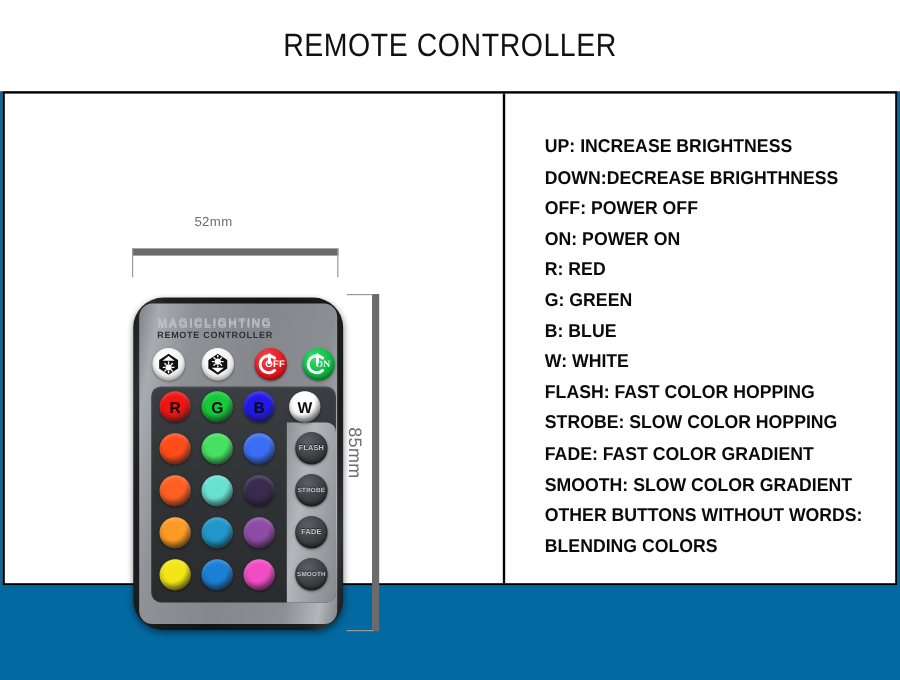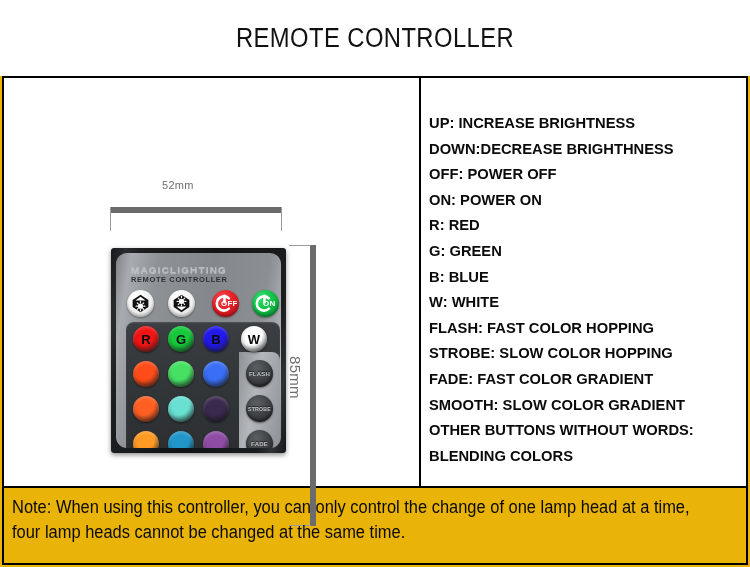--- a/index.html
+++ b/index.html
@@ -9,21 +9,21 @@
     height: 567px;
     background: #ffffff;
     font-family: "Liberation Sans", sans-serif;
     overflow: hidden;
   }
 
   #page {
     position: relative;
     width: 750px;
     height: 567px;
-    background: #eab308;
+    background: #0369a1;
   }
 
   
   .title-bar {
     position: absolute;
     left: 0; top: 0;
     width: 750px;
     height: 76px;
     display: flex;
     align-items: center;
@@ -125,22 +125,22 @@
     transform: rotate(90deg);
     transform-origin: left top;
     white-space: nowrap;
   }
 
   
   .remote {
     position: absolute;
     left: 107px; top: 170px;
     width: 175px;
-    height: 205px;
-    border-radius: 3px;
+    height: 277px;
+    border-radius: 25px;
     background: linear-gradient(100deg, #17191b 0%, #2a2d30 7%, #1c1e20 14%, #111315 50%, #1a1c1e 86%, #303336 93%, #141618 100%);
     box-shadow: 0 2px 5px rgba(0,0,0,0.45);
     padding: 5px;
   }
   .remote-face {
     position: relative;
     width: 100%;
     height: 100%;
     border-radius: 11px;
     background: linear-gradient(100deg, #7e8286 0%, #a8acb0 8%, #8e9296 22%, #84888c 50%, #8b8f93 78%, #b3b7bb 92%, #808488 100%);
@@ -254,21 +254,21 @@
     box-shadow: inset 0 -2px 3px rgba(0,0,0,0.5), 0 1px 2px rgba(0,0,0,0.5);
     text-shadow: 0 -1px 0 rgba(0,0,0,0.6);
   }
 
   
   .instr-panel {
     position: absolute;
     left: 417px; top: 0;
     width: 327px;
     height: 408px;
-    padding: 32px 0 0 8px;
+    padding: 32px 0 0 33px;
   }
   .instr-line {
     font-family: "Liberation Sans Narrow", "Liberation Sans", sans-serif;
     font-size: 15.5px;
     font-weight: 700;
     color: #0a0a0a;
     line-height: 25.6px;
     white-space: nowrap;
     transform: scaleX(0.95);
     transform-origin: left center;
@@ -375,21 +375,21 @@
               <span class="pwr-label">OFF</span>
             </div>
 
             <div class="tbtn tbtn-on">
               <span style="position:absolute;left:3px;top:4px;">
                 <svg width="19" height="19" viewBox="0 0 24 24">
                   <path d="M17.5 5.5 A9 9 0 1 0 17.5 18.5" fill="none" stroke="#fff" stroke-width="3.2" stroke-linecap="round"></path>
                   <line x1="12" y1="2.2" x2="12" y2="10.5" stroke="#fff" stroke-width="3.2" stroke-linecap="round"></line>
                 </svg>
               </span>
-              <span class="pwr-label" style="left:11px;">ON</span>
+              <span class="pwr-label" style="left:11px;font-family:Liberation Serif, serif;">ON</span>
             </div>
 
           </div>
 
           <div class="keypad">
             <div class="fn-strip"></div>
             <div id="color-grid">
                 <div class="cbtn" style="left: 7px; top: 4px; background: radial-gradient(circle at 36% 28%, rgb(240, 20, 20) 0%, rgb(240, 20, 20) 48%, rgba(0, 0, 0, 0.32) 100%);">
                   <span>R</span>
                 </div>
@@ -448,17 +448,14 @@
           <div class="instr-line">FLASH: FAST COLOR HOPPING</div>
           <div class="instr-line">STROBE: SLOW COLOR HOPPING</div>
           <div class="instr-line">FADE: FAST COLOR GRADIENT</div>
           <div class="instr-line">SMOOTH: SLOW COLOR GRADIENT</div>
           <div class="instr-line">OTHER BUTTONS WITHOUT WORDS:</div>
           <div class="instr-line">BLENDING COLORS</div>
         </div>
     </div>
   </div>
 
-  <div class="note-box">
-    <div class="note-text">Note: When using this controller, you can only control the change of one lamp head at a time, four lamp heads cannot be changed at the same time.</div>
-  </div>
 
 </div>
 
 </body></html>

